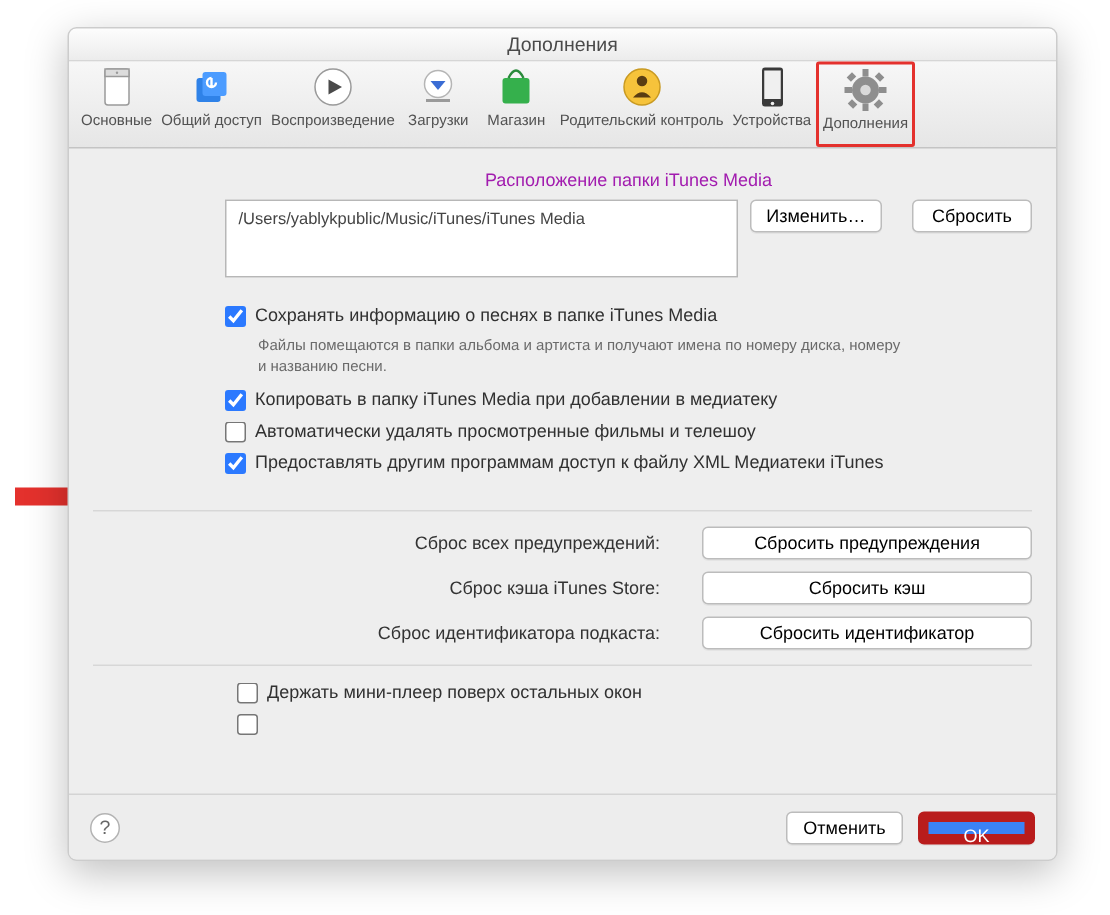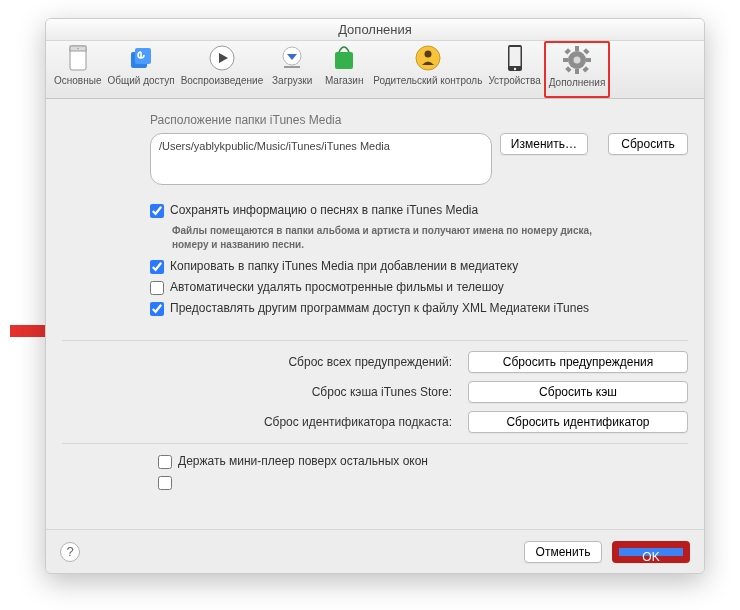--- a/index.html
+++ b/index.html
@@ -74,27 +74,27 @@
     border: 2px solid #e4312d;
     border-radius: 2px;
   }
   .content {
     flex: 1;
     padding: 14px 16px 8px 16px;
     font-size: 12px;
     color: #313131;
     overflow: hidden;
   }
-  .section-label { margin: 0 0 6px 88px; font-size: 12px; color: #737373; }
+  .section-label { margin: 0 0 6px 88px; font-size: 12px; color: #a21caf; text-align: center; }
   .path-row { display:flex; gap:8px; margin-left: 88px; margin-right: 0; }
   .path-box {
     flex: 1;
     background: #fff;
     border: 1px solid #b7b7b7;
-    border-radius: 12px;
+    border-radius: 0;
     height: 52px;
     padding: 6px 8px;
     font-size: 11px;
     color: #444;
   }
   .side-buttons { display:flex; gap:20px; }
   .btn {
     background: #fff;
     border: 1px solid #bcbcbc;
     border-radius: 4px;
@@ -110,23 +110,23 @@
     border: 7px solid #b91c1c;
     color: #fff;
     min-width: 72px;
   }
   .options { margin: 18px 0 24px 88px; }
   .opt-row { display:flex; align-items:flex-start; gap:6px; margin: 6px 0; }
   .opt-row input[type=checkbox] {
     width: 14px; height:14px; margin-top:1px;
     accent-color: #2b79ff;
   }
-  .opt-sub { font-size: 10px; color: #6a6a6a; margin: 2px 0 8px 22px; line-height:1.35; max-width: 430px; font-weight: bold; }
+  .opt-sub { font-size: 10px; color: #6a6a6a; margin: 2px 0 8px 22px; line-height:1.35; max-width: 430px; }
   .divider { border-top: 1px solid #d7d7d7; margin: 10px 0; }
-  .reset-grid { display:grid; grid-template-columns: 1fr 220px; gap:8px 16px; align-items:center; margin: 6px 0 6px 60px; }
+  .reset-grid { display:grid; grid-template-columns: 1fr 220px; gap:8px 28px; align-items:center; margin: 6px 0 6px 60px; }
   .reset-grid .lbl { text-align:right; font-size:12px; color:#333; }
   .keep-rows { margin: 8px 0 4px 96px; }
   .footer {
     height: 44px;
     border-top: 1px solid #d4d4d4;
     display:flex;
     align-items:center;
     padding: 0 14px;
     background: #ededed;
   }

